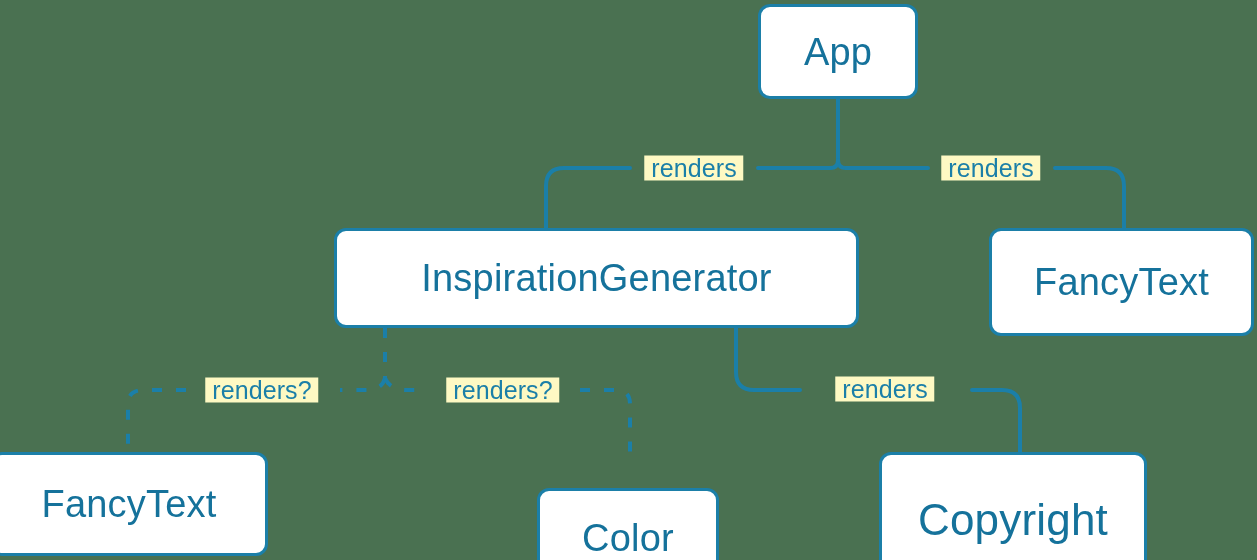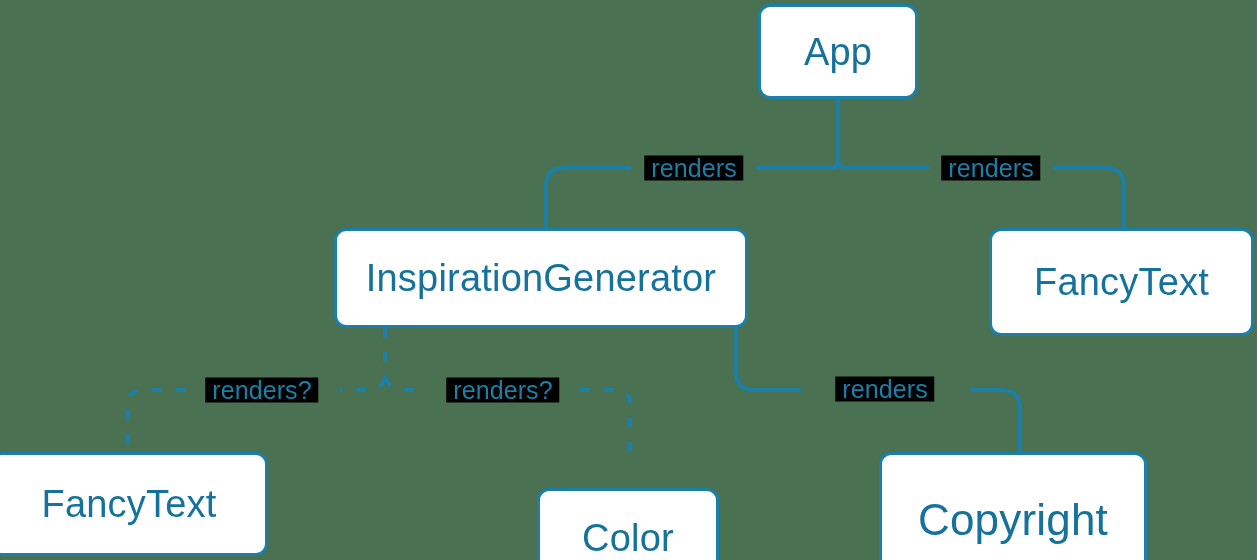--- a/index.html
+++ b/index.html
@@ -45,21 +45,21 @@
     line-height: 1;
   }
   .edge-label {
     position: absolute;
     color: #1b7fa8;
     font-size: 25px;
     font-weight: 500;
     letter-spacing: 0.1px;
     white-space: nowrap;
     transform: translate(-50%, -50%);
-    background: #000000;
+    background: #fef9c3;
     padding: 0 7px;
     line-height: 1;
   }
 </style>
 </head>
 <body>
 
 <div id="diagram-root">
 
   <svg class="edge-layer" viewBox="0 0 1257 560" xmlns="http://www.w3.org/2000/svg">
@@ -82,21 +82,21 @@
       <path d="M 385 378 Q 382 390 366 390 L 340 390 M 186 390 L 144 390 Q 128 390 128 404 L 128 452"></path>
 
       <path d="M 385 378 Q 390 390 406 390 L 420 390 M 580 390 L 616 390 Q 630 390 630 404 L 630 452"></path>
     </g>
   </svg>
 
   <div class="node-box" style="left:758px; top:4px; width:160px; height:95px; font-size:38px;">
     <span class="node-label">App</span>
   </div>
 
-  <div class="node-box" style="left:334px; top:228px; width:414px; height:100px; font-size:38px;">
+  <div class="node-box" style="left:334px; top:228px; width:525px; height:100px; font-size:38px;">
     <span class="node-label">InspirationGenerator</span>
   </div>
 
   <div class="node-box" style="left:989px; top:228px; width:265px; height:108px; font-size:38px;">
     <span class="node-label">FancyText</span>
   </div>
 
   <div class="node-box" style="left:-10px; top:452px; width:278px; height:104px; font-size:38px;">
     <span class="node-label">FancyText</span>
   </div>

